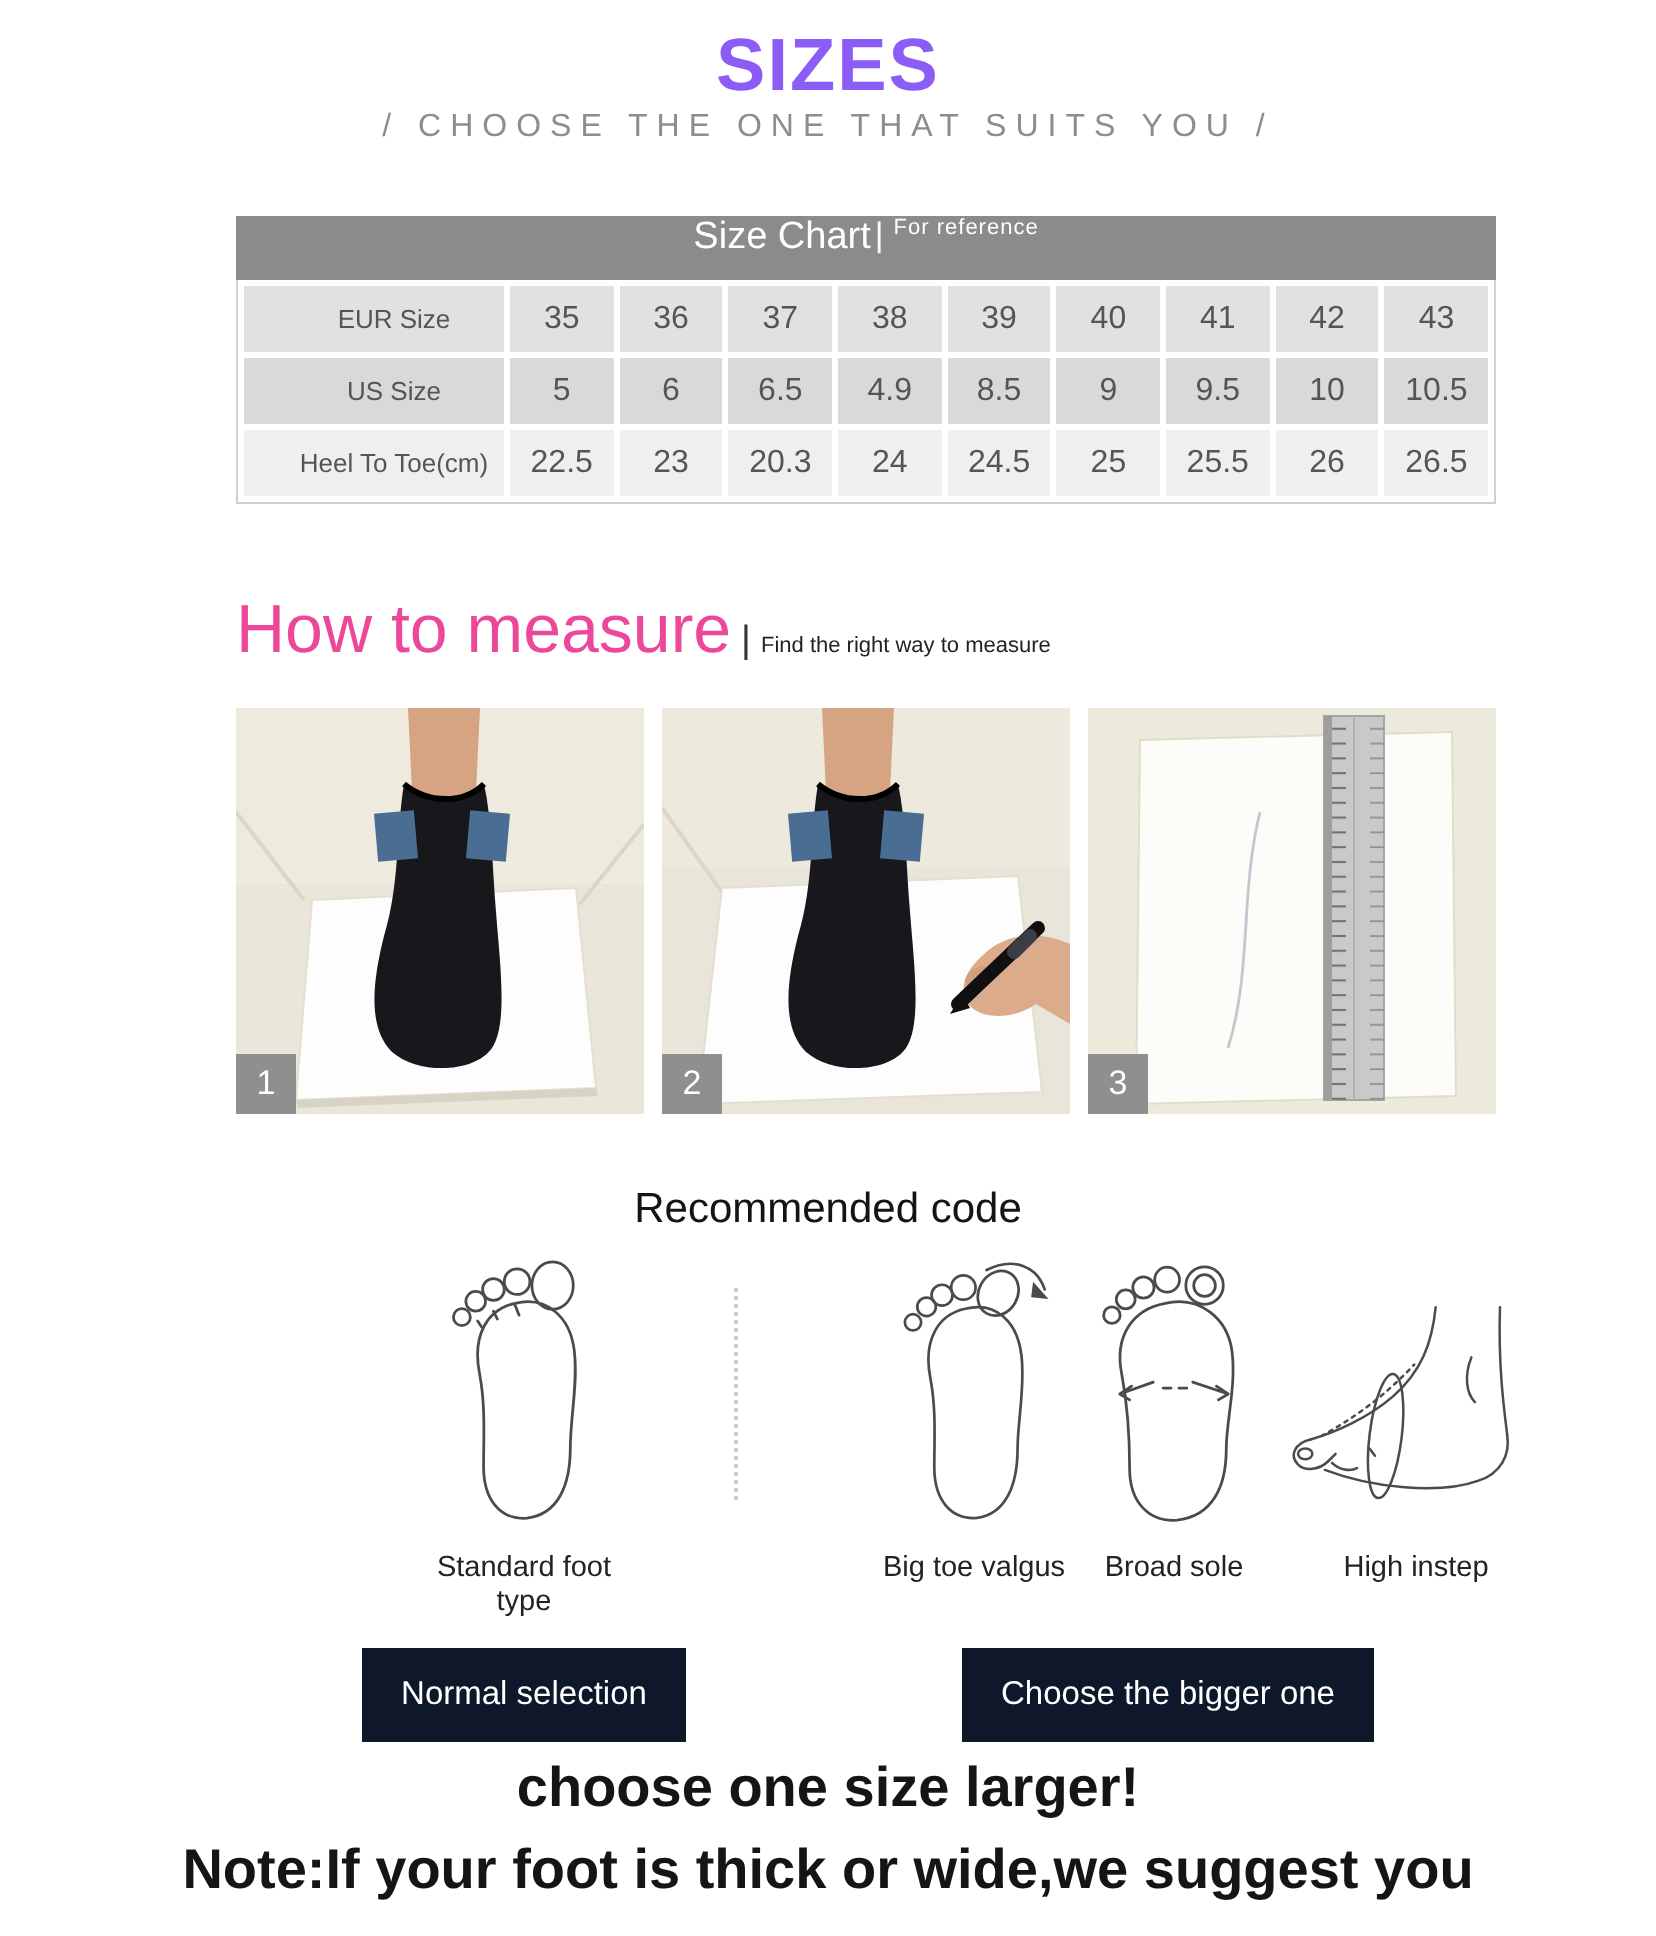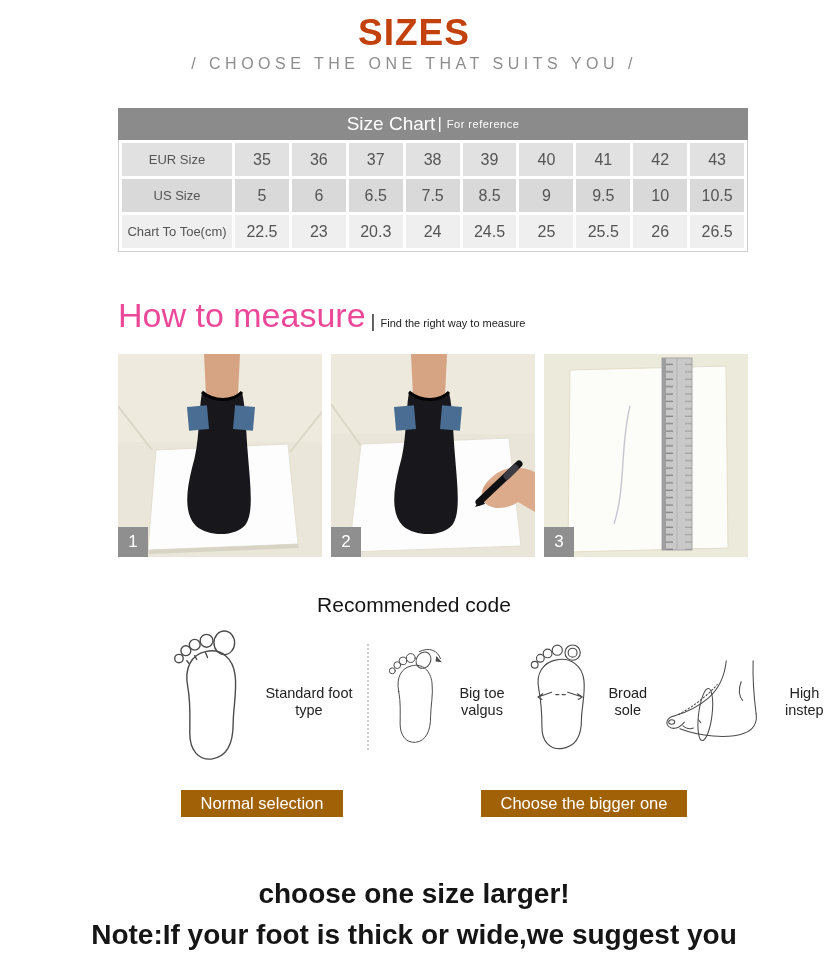--- a/index.html
+++ b/index.html
@@ -1,37 +1,37 @@
 <!DOCTYPE html>
 <html><head>
 <meta charset="utf-8">
 <style>
   html,body{margin:0;padding:0;background:#fff;}
   .page{position:relative;width:828px;height:968px;margin:0 auto;background:#ffffff;
         font-family:"Liberation Sans","DejaVu Sans",sans-serif;overflow:hidden;color:#111;}
 
   
   .sizes-title{position:absolute;top:12px;left:0;width:100%;text-align:center;
-               font-size:37px;font-weight:bold;letter-spacing:1px;color:#c2410c;}
+               font-size:37px;font-weight:bold;letter-spacing:1px;color:#8b5cf6;}
   .sizes-sub{position:absolute;top:55px;left:0;width:100%;text-align:center;
              font-size:16px;letter-spacing:4.5px;color:#8d8d8d;}
 
   
   .size-chart{position:absolute;top:108px;left:118px;width:630px;
               border:1px solid #cfcfcf;border-top:none;background:#fff;box-sizing:border-box;}
-  .sc-head{height:32px;background:#8b8b8b;color:#fff;display:flex;align-items:center;
+  .sc-head{height:32px;background:#8b8b8b;color:#fff;display:flex;align-items:flex-start;
            justify-content:center;margin:0 -1px;}
   .sc-title{font-size:19px;}
   .sc-bar{font-size:17px;margin:0 5px 0 2px;opacity:.95;}
   .sc-note{font-size:11px;letter-spacing:.5px;}
   .sc-row{display:flex;gap:3px;padding:3px 3px 0 3px;}
   .sc-row.last{padding-bottom:3px;}
   .sc-cell{flex:1;height:33px;display:flex;align-items:center;justify-content:center;
            font-size:16px;color:#555;}
-  .sc-label{flex:0 0 110px;font-size:13px;}
+  .sc-label{flex:0 0 110px;font-size:13px;padding-left:20px;}
   .r0 .sc-cell{background:#e1e1e1;}
   .r1 .sc-cell{background:#d9d9d9;}
   .r2 .sc-cell{background:#efefef;}
 
   
   .how{position:absolute;top:296px;left:118px;display:flex;align-items:baseline;}
   .how-title{font-size:34px;color:#ec4899;}
   .how-bar{font-size:19px;color:#333;margin:0 5px 0 5px;}
   .how-sub{font-size:11px;color:#222;}
 
@@ -46,27 +46,27 @@
   .rec-title{position:absolute;top:593px;left:0;width:100%;text-align:center;
              font-size:21px;color:#141414;}
   .rec{position:absolute;top:628px;left:0;width:828px;height:235px;}
   .divider{position:absolute;left:367px;top:16px;height:106px;border-left:2px dotted #cccccc;}
   .group{position:absolute;text-align:center;}
   .group-left{left:152px;width:220px;}
   .group-right{left:418px;width:332px;}
   .items{display:flex;justify-content:center;align-items:flex-end;}
   .group-left .items{gap:8px;}
   .group-right .items{gap:6px;margin-left:48px;}
-  .item{display:flex;flex-direction:row;align-items:center;}
+  .item{display:flex;flex-direction:column;align-items:center;}
   .item svg{display:block;}
   .item-label{margin-top:10px;font-size:14.5px;color:#232323;line-height:1.15;
               height:34px;display:flex;align-items:flex-start;justify-content:center;
               max-width:104px;}
-  .action{display:inline-block;margin-top:24px;background:#a16207;color:#fff;
-          font-size:16.5px;padding:4px 20px;}
+  .action{display:inline-block;margin-top:14px;background:#0f172a;color:#fff;
+          font-size:16.5px;padding:14px 20px;}
 
   
   .note{position:absolute;top:874px;left:0;width:100%;text-align:center;
         font-weight:bold;font-size:28px;line-height:1.45;color:#151515;}
 
   .linework{stroke:#4b4b4b;stroke-width:1.4;fill:none;stroke-linecap:round;stroke-linejoin:round;}
 </style>
 </head>
 <body>
 
@@ -91,29 +91,29 @@
       <div class="sc-cell">40</div>
       <div class="sc-cell">41</div>
       <div class="sc-cell">42</div>
       <div class="sc-cell">43</div>
     </div>
     <div class="sc-row r1">
       <div class="sc-cell sc-label">US Size</div>
       <div class="sc-cell">5</div>
       <div class="sc-cell">6</div>
       <div class="sc-cell">6.5</div>
-      <div class="sc-cell">7.5</div>
+      <div class="sc-cell">4.9</div>
       <div class="sc-cell">8.5</div>
       <div class="sc-cell">9</div>
       <div class="sc-cell">9.5</div>
       <div class="sc-cell">10</div>
       <div class="sc-cell">10.5</div>
     </div>
     <div class="sc-row r2 last">
-      <div class="sc-cell sc-label">Chart To Toe(cm)</div>
+      <div class="sc-cell sc-label">Heel To Toe(cm)</div>
       <div class="sc-cell">22.5</div>
       <div class="sc-cell">23</div>
       <div class="sc-cell">20.3</div>
       <div class="sc-cell">24</div>
       <div class="sc-cell">24.5</div>
       <div class="sc-cell">25</div>
       <div class="sc-cell">25.5</div>
       <div class="sc-cell">26</div>
       <div class="sc-cell">26.5</div>
     </div>

